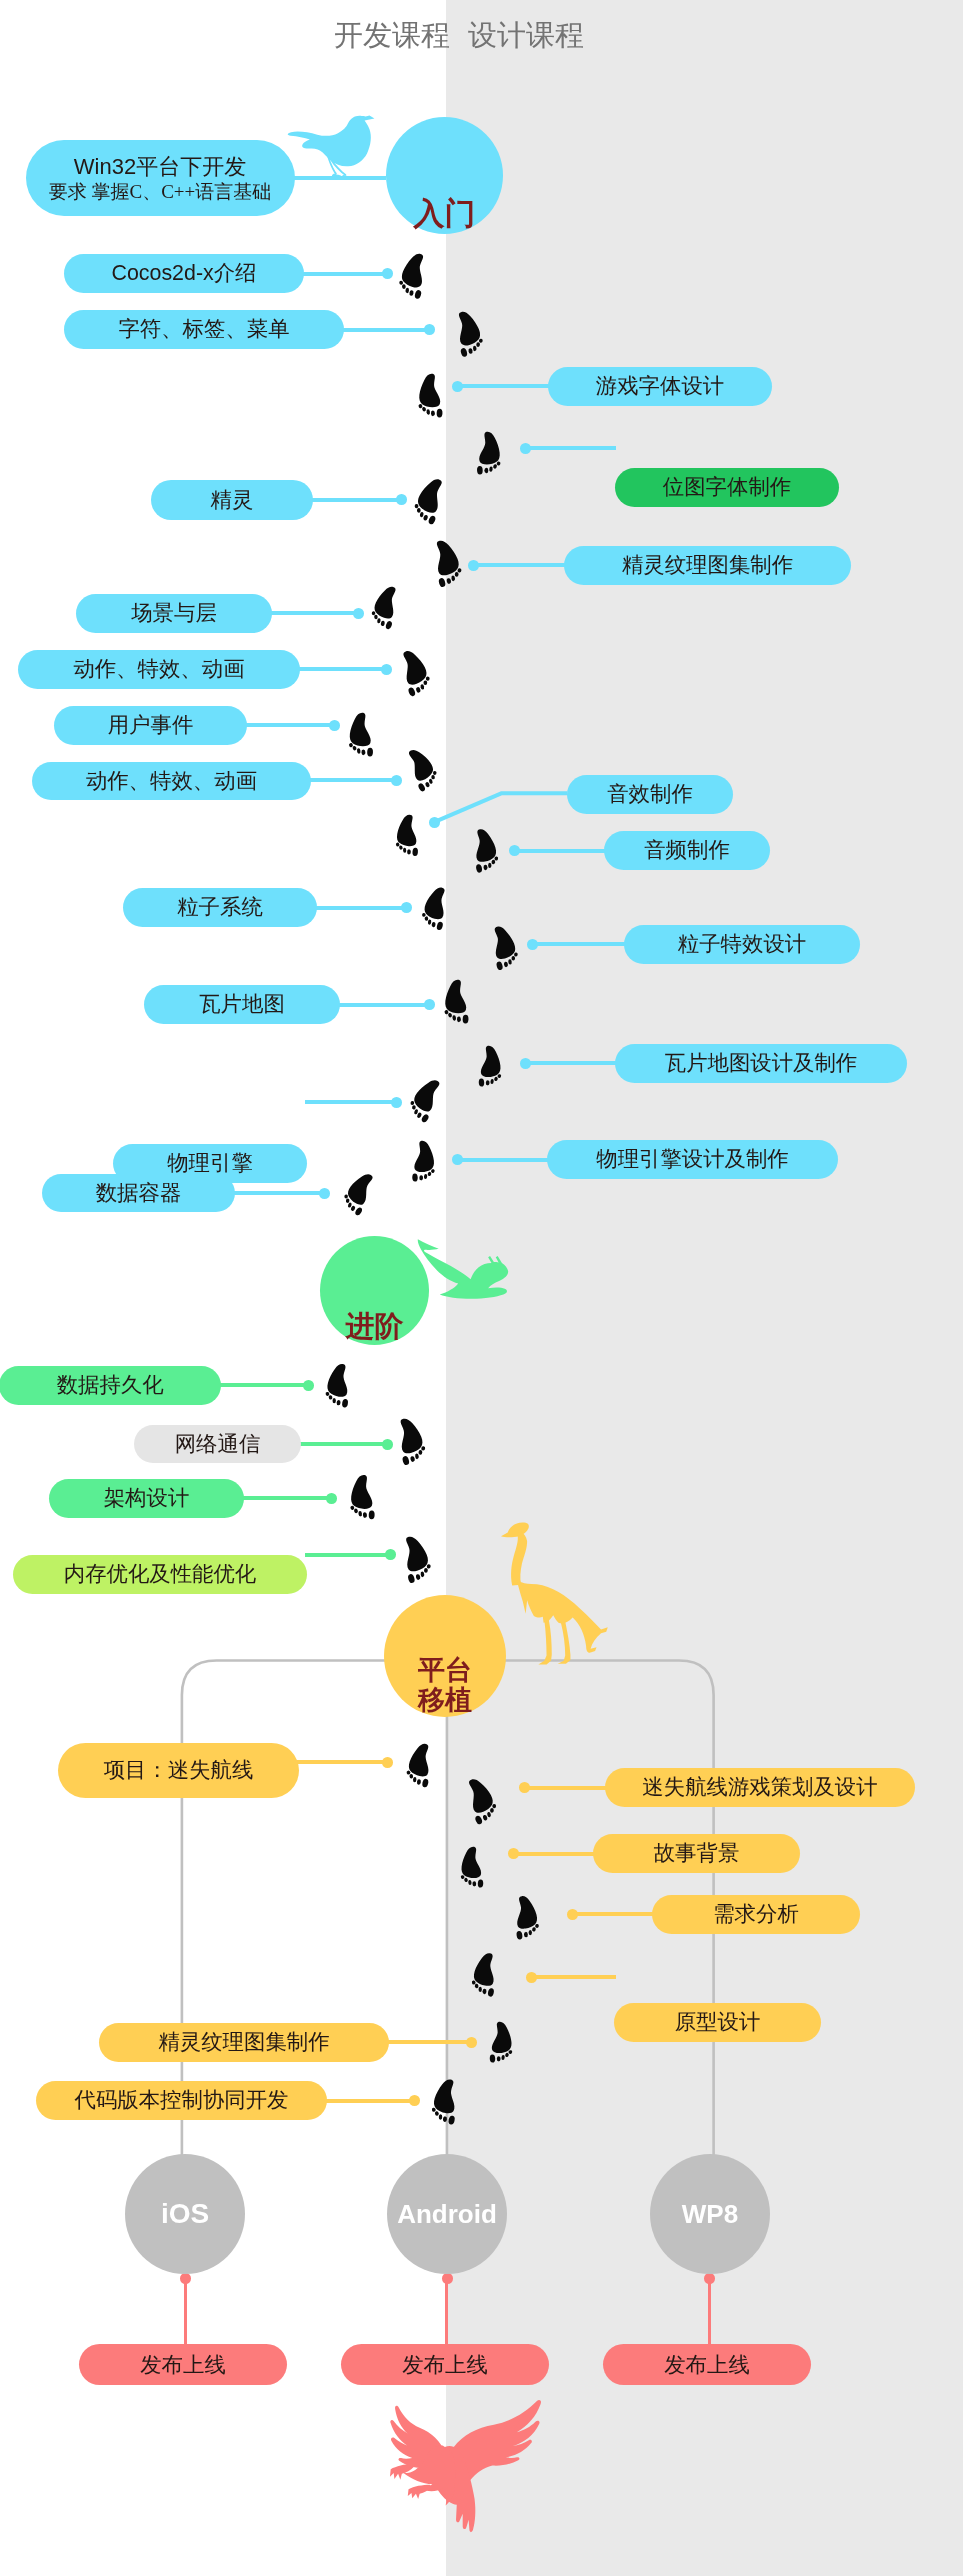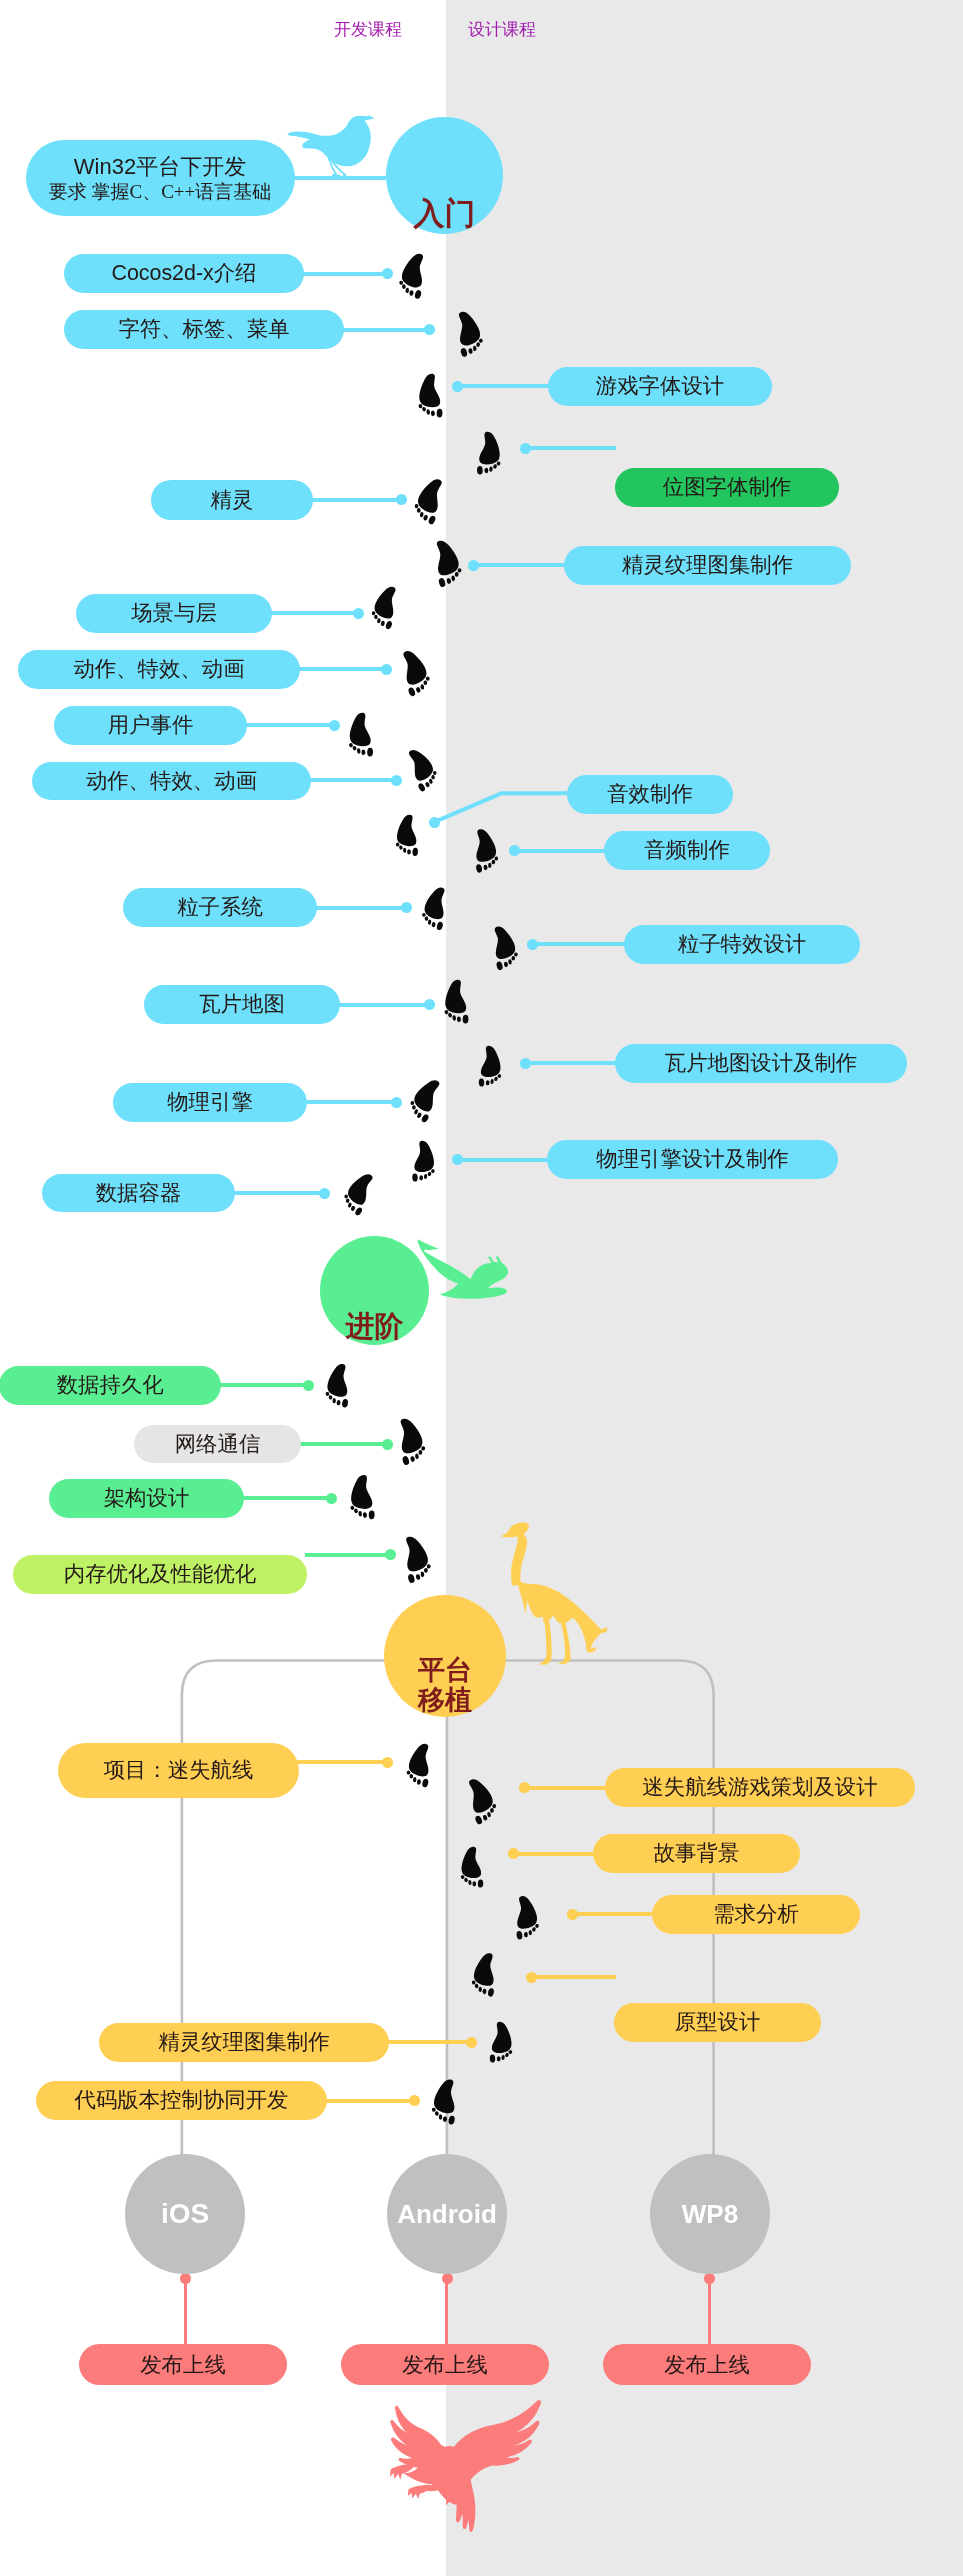--- a/index.html
+++ b/index.html
@@ -1,20 +1,20 @@
 <!DOCTYPE html>
 <html style="font-size:13px"><head>
 <meta charset="utf-8">
 <style>
 html,body{margin:0;padding:0;}
 body{width:963px;height:2576px;background:#ffffff;position:relative;overflow:hidden;
  font-family:"Liberation Sans","DejaVu Sans",sans-serif;-webkit-font-smoothing:antialiased;}
 #stage{position:absolute;inset:0;width:963px;height:2576px;}
 .panel-bg{position:absolute;left:446px;top:0;width:517px;height:2576px;background:#E9E9E9;}
-.col-title{position:absolute;font-size:17px;color:#a21caf;white-space:nowrap;line-height:1;}
+.col-title{position:absolute;font-size:29px;color:#737373;white-space:nowrap;line-height:1;}
 .node{position:absolute;box-sizing:border-box;border-radius:822px;display:flex;flex-direction:column;
  align-items:center;justify-content:center;color:#231815;white-space:nowrap;line-height:1.15;}
 .node .sub{font-weight:400;font-family:"Liberation Serif","DejaVu Serif",serif;}
 .conn{position:absolute;}
 .dot{position:absolute;border-radius:50%;}
 .fp{position:absolute;}
 .mile{position:absolute;border-radius:50%;display:flex;flex-direction:column;align-items:center;
  justify-content:flex-end;color:#7f1d1d;font-weight:700;line-height:1.12;white-space:nowrap;font-family:Liberation Mono, monospace;}
 .plat{position:absolute;border-radius:50%;display:flex;align-items:center;justify-content:center;
  color:#ffffff;font-weight:700;white-space:nowrap;}
@@ -433,21 +433,21 @@
       </div>
       <div class="node" style="left: 32px; top: 762px; width: 279px; height: 38px; background: rgb(110, 224, 252); font-size: 21.4px;">
         <div class="title">动作、特效、动画</div>
       </div>
       <div class="node" style="left: 123px; top: 888px; width: 194px; height: 39px; background: rgb(110, 224, 252); font-size: 21.4px;">
         <div class="title">粒子系统</div>
       </div>
       <div class="node" style="left: 144px; top: 985px; width: 196px; height: 39px; background: rgb(110, 224, 252); font-size: 21.4px;">
         <div class="title">瓦片地图</div>
       </div>
-      <div class="node" style="left: 113px; top: 1083px; width: 194px; height: 39px; background: rgb(110, 224, 252); font-size: 21.4px;">
+      <div class="node" style="left: 113px; top: 1144px; width: 194px; height: 39px; background: rgb(110, 224, 252); font-size: 21.4px;">
         <div class="title">物理引擎</div>
       </div>
       <div class="node" style="left: 42px; top: 1174px; width: 193px; height: 38px; background: rgb(110, 224, 252); font-size: 21.4px;">
         <div class="title">数据容器</div>
       </div>
       <div class="node" style="left: 548px; top: 367px; width: 224px; height: 39px; background: rgb(110, 224, 252); font-size: 21.4px;">
         <div class="title">游戏字体设计</div>
       </div>
       <div class="node" style="left: 615px; top: 429px; width: 224px; height: 39px; background: #22c55e; font-size: 21.4px; margin-top: 39px;">
         <div class="title">位图字体制作</div>

